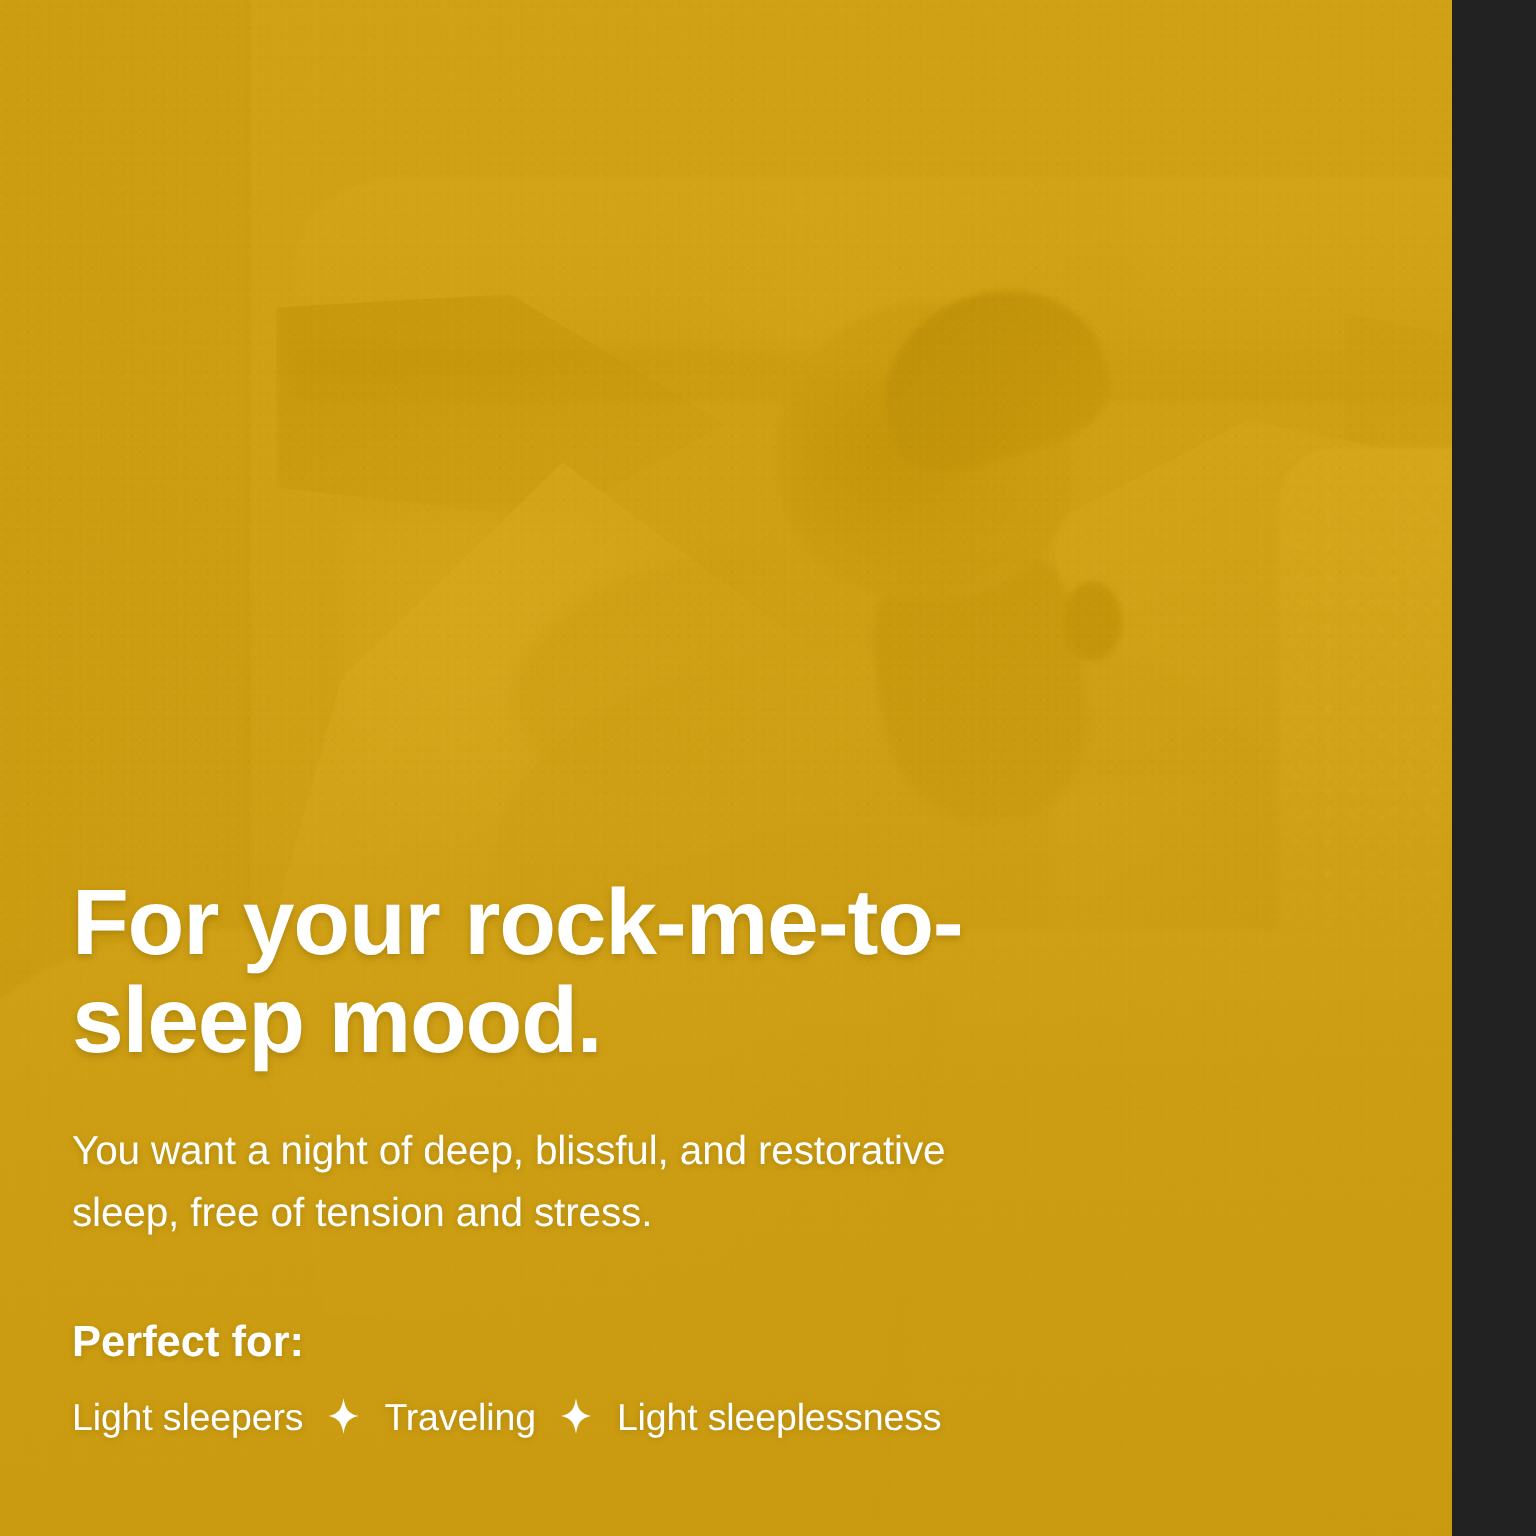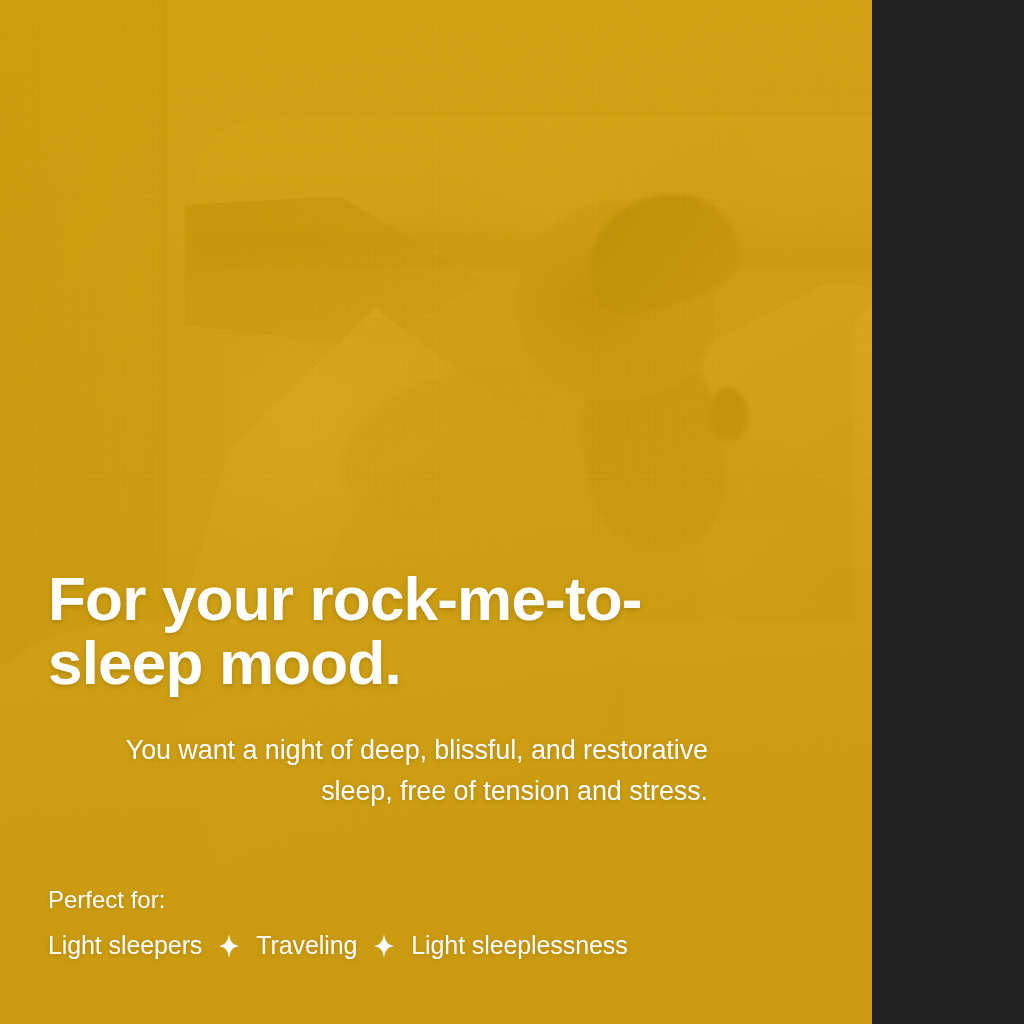--- a/index.html
+++ b/index.html
@@ -5,21 +5,21 @@
 <style>
   html, body {
     margin: 0;
     padding: 0;
     background: #222;
   }
   * { box-sizing: border-box; }
 
   .canvas {
     position: relative;
-    width: 872px;
+    width: 968px;
     height: 1024px;
     overflow: hidden;
     font-family: "Liberation Sans", sans-serif;
     background: #CFA014;
     -webkit-font-smoothing: antialiased;
   }
 
   
   .photo {
     position: absolute;
@@ -311,34 +311,33 @@
   }
 
   .body-copy {
     margin: 34px 0 0 0;
     font-size: 27px;
     line-height: 1.52;
     font-weight: 500;
     letter-spacing: -0.1px;
     max-width: 660px;
     text-shadow: 0 1px 4px rgba(110,80,0,.30);
-    text-align: right;
   }
 
   .perfect-label {
-    margin: 72px 0 0 0;
-    font-size: 24px;
+    margin: 48px 0 0 0;
+    font-size: 29px;
     line-height: 1.3;
-    font-weight: 400;
+    font-weight: 700;
     text-shadow: 0 1px 4px rgba(110,80,0,.30);
   }
 
   .tag-row {
     display: flex;
-    align-items: center;
+    align-items: flex-start;
     gap: 16px;
     margin-top: 16px;
   }
   .tag {
     font-size: 25px;
     font-weight: 500;
     letter-spacing: -0.1px;
     white-space: nowrap;
     text-shadow: 0 1px 4px rgba(110,80,0,.30);
   }

